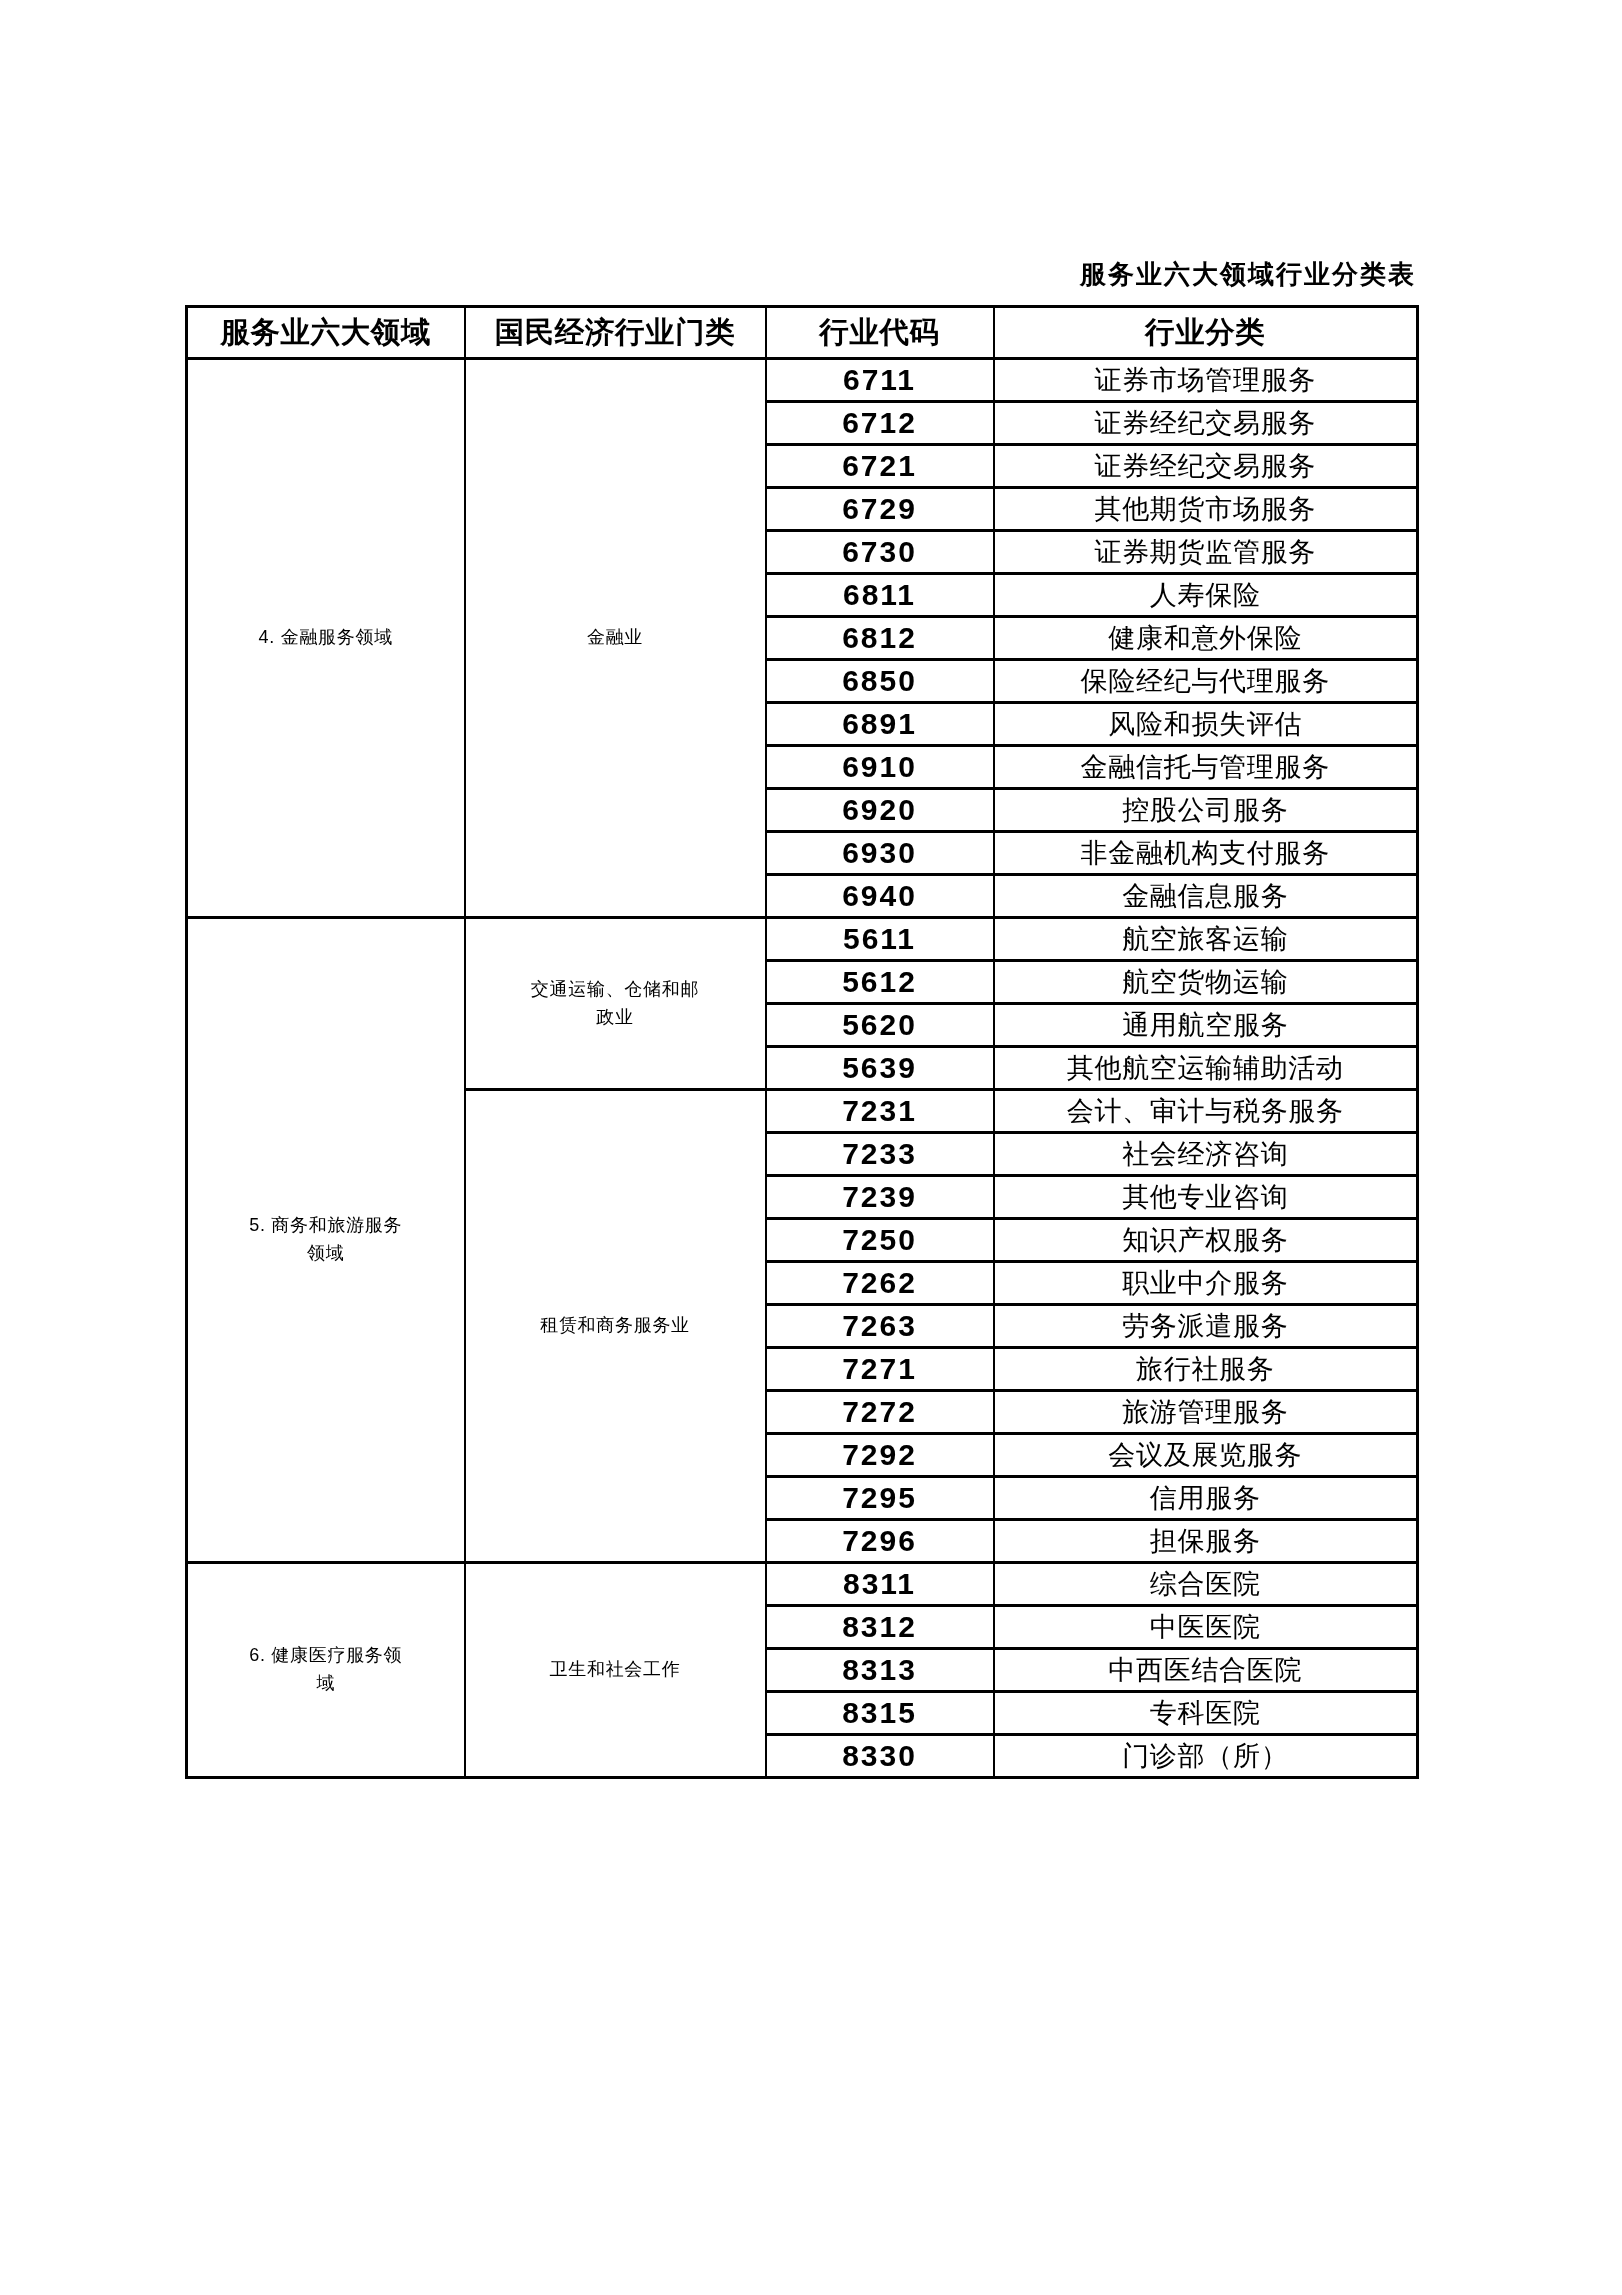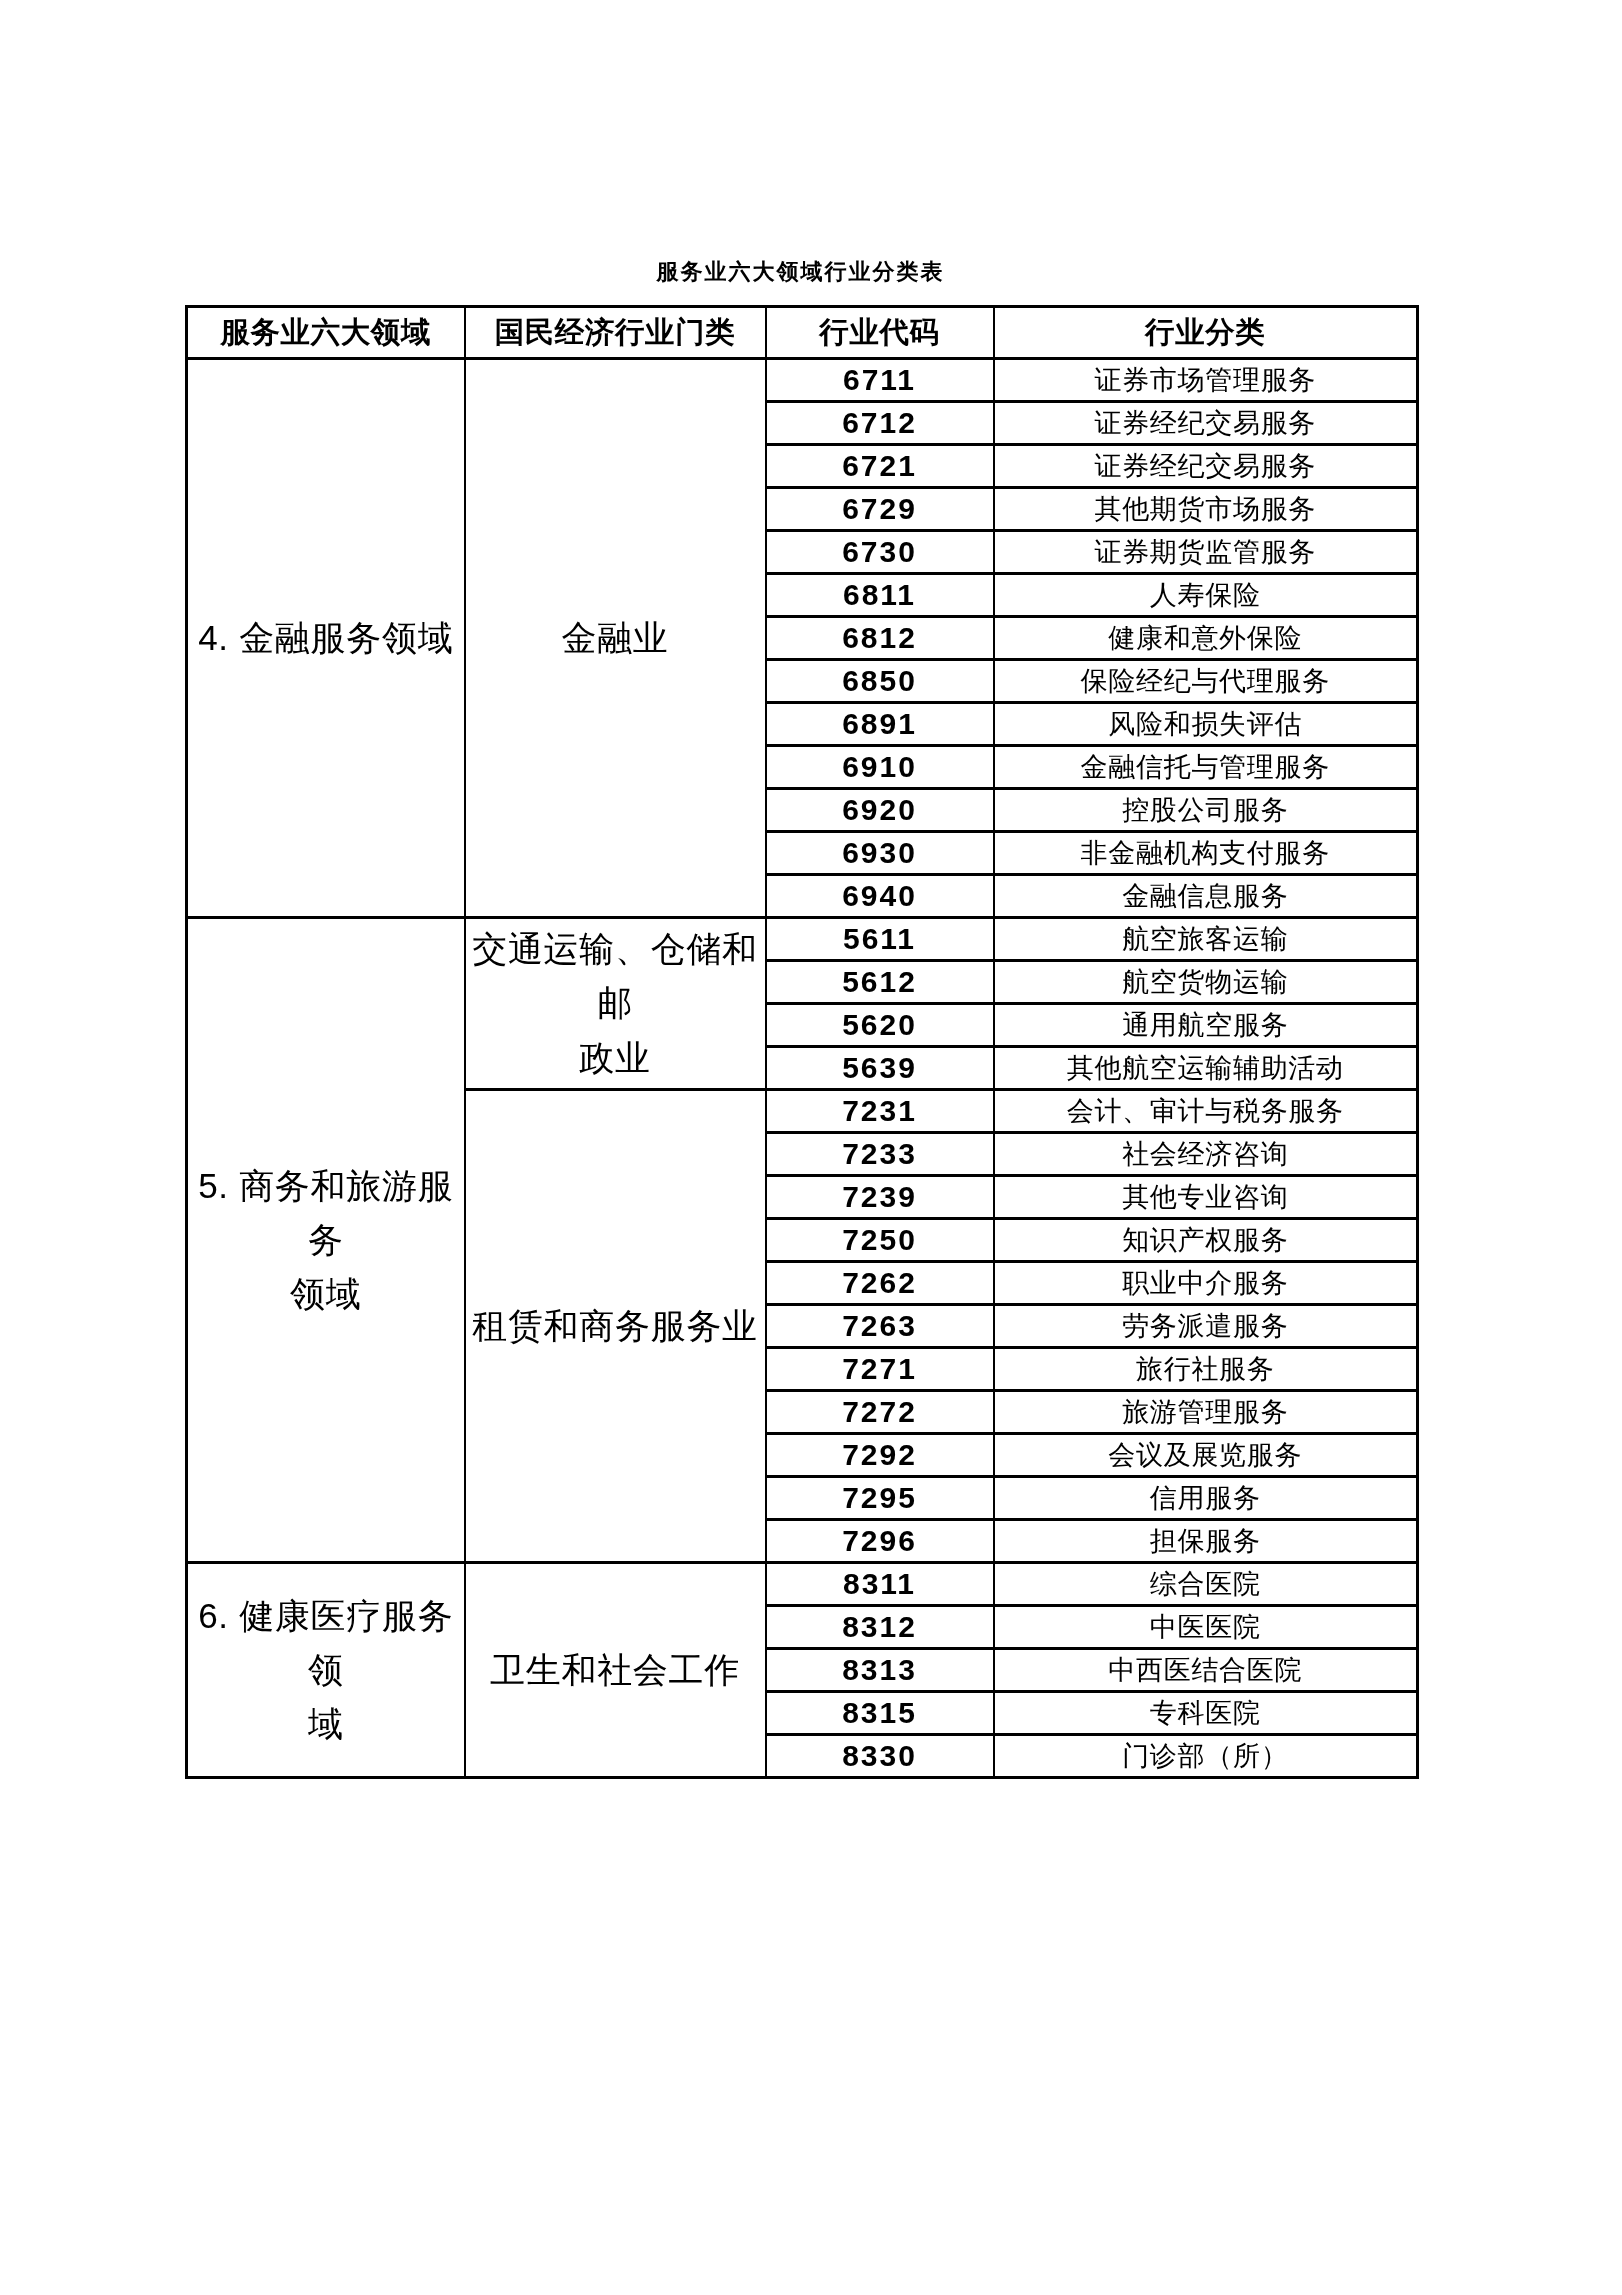--- a/index.html
+++ b/index.html
@@ -12,22 +12,22 @@
     width: 1623px;
     height: 2295px;
     color: #000;
     font-family: "Liberation Serif", serif;
   }
   .doc-title {
     position: absolute;
     left: 185px;
     top: 257px;
     width: 1231px;
-    text-align: center;
-    font-size: 22px;
+    text-align: right;
+    font-size: 26px;
     font-weight: 700;
     letter-spacing: 2px;
     font-family: Liberation Mono, monospace;
     white-space: nowrap;
   }
   table.cls-table {
     position: absolute;
     left: 185px;
     top: 305px;
     width: 1231px;
@@ -48,21 +48,21 @@
   .cls-table tbody tr { height: 43px; }
   .cls-table th {
     font-family: "Liberation Sans", sans-serif;
     font-weight: 700;
     font-size: 29.4px;
     letter-spacing: 0.7px;
   }
   td.field-cell, td.cat-cell {
     font-family: "Liberation Sans", sans-serif;
     font-weight: 400;
-    font-size: 35px;
+    font-size: 18px;
     white-space: pre-line;
     line-height: 1.55;
     letter-spacing: 0.7px;
   }
   td.code-cell {
     font-family: "Liberation Sans", sans-serif;
     font-weight: 700;
     font-size: 30px;
     letter-spacing: 2px;
     margin-top: 24px;

